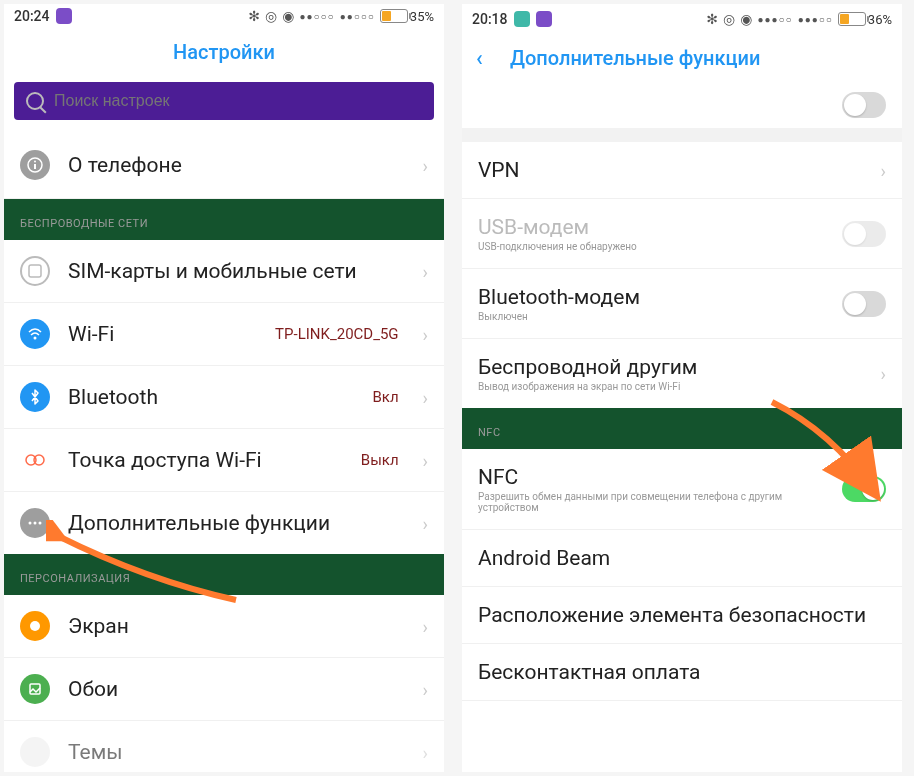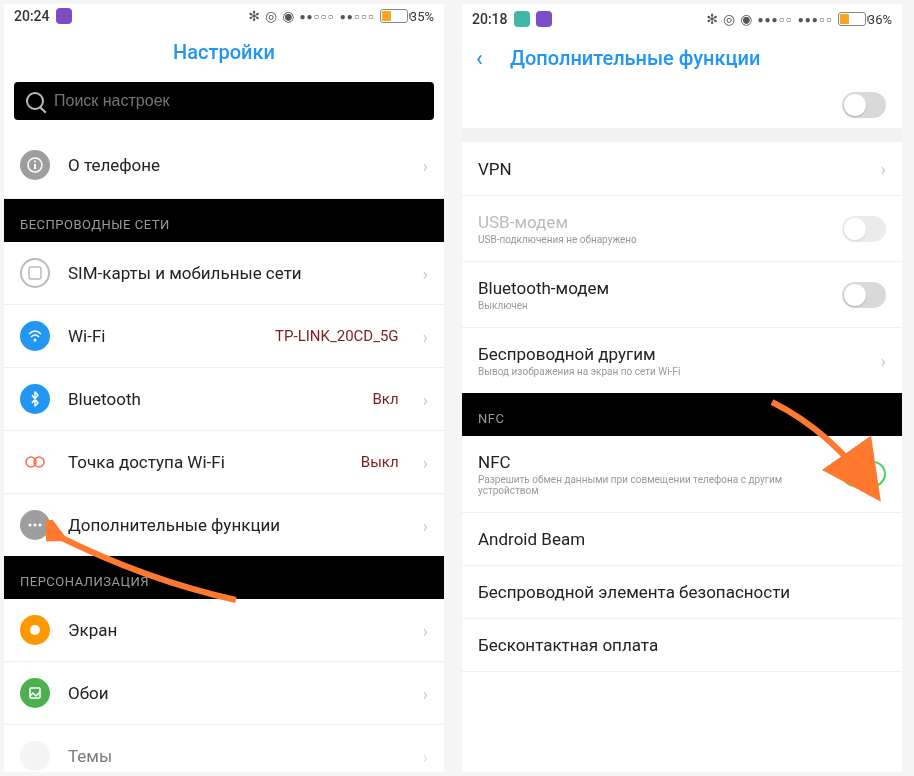--- a/index.html
+++ b/index.html
@@ -51,21 +51,21 @@
   .header-back {
     position: absolute;
     left: 14px;
     top: 14px;
     color: #2196f3;
     font-size: 22px;
   }
   .header.left { text-align: left; padding-left: 48px; }
   .searchbox {
     margin: 0 10px 12px;
-    background: #000000;
+    background: #4c1d95;
     border-radius: 4px;
     display: flex;
     align-items: center;
     padding: 10px 12px;
     gap: 10px;
     justify-content: flex-end;
   }
   .searchbox input {
     border: none;
     background: transparent;
@@ -96,28 +96,28 @@
     width: 30px; height: 30px;
     border-radius: 50%;
     display: flex;
     align-items: center;
     justify-content: center;
     flex-shrink: 0;
     color: #fff;
     font-size: 15px;
   }
   .row-body { flex: 1; }
-  .row-title { font-size: 17px; color: #222; }
+  .row-title { font-size: 21px; color: #222; }
   .row-sub { font-size: 10px; color: #999; margin-top: 2px; }
   .row-val { font-size: 15px; color: #7f1d1d; margin-right: 6px; }
   .chev { color: #ccc; font-size: 18px; }
   .section-label {
-    background: #000000;
+    background: #14532d;
     padding: 18px 16px 10px;
-    font-size: 13px;
+    font-size: 11px;
     color: #9a9a9a;
     letter-spacing: 0.5px;
   }
   .toggle {
     width: 44px; height: 26px;
     background: #d9d9d9;
     border-radius: 13px;
     position: relative;
     flex-shrink: 0;
   }
@@ -381,21 +381,21 @@
   </div>
 
   <div class="row">
     <div class="row-body">
       <div class="row-title">Android Beam</div>
     </div>
   </div>
 
   <div class="row">
     <div class="row-body">
-      <div class="row-title">Беспроводной элемента безопасности</div>
+      <div class="row-title">Расположение элемента безопасности</div>
     </div>
   </div>
 
   <div class="row">
     <div class="row-body">
       <div class="row-title">Бесконтактная оплата</div>
     </div>
   </div>
 
   <div class="arrow" style="left:300px; top:388px;">

